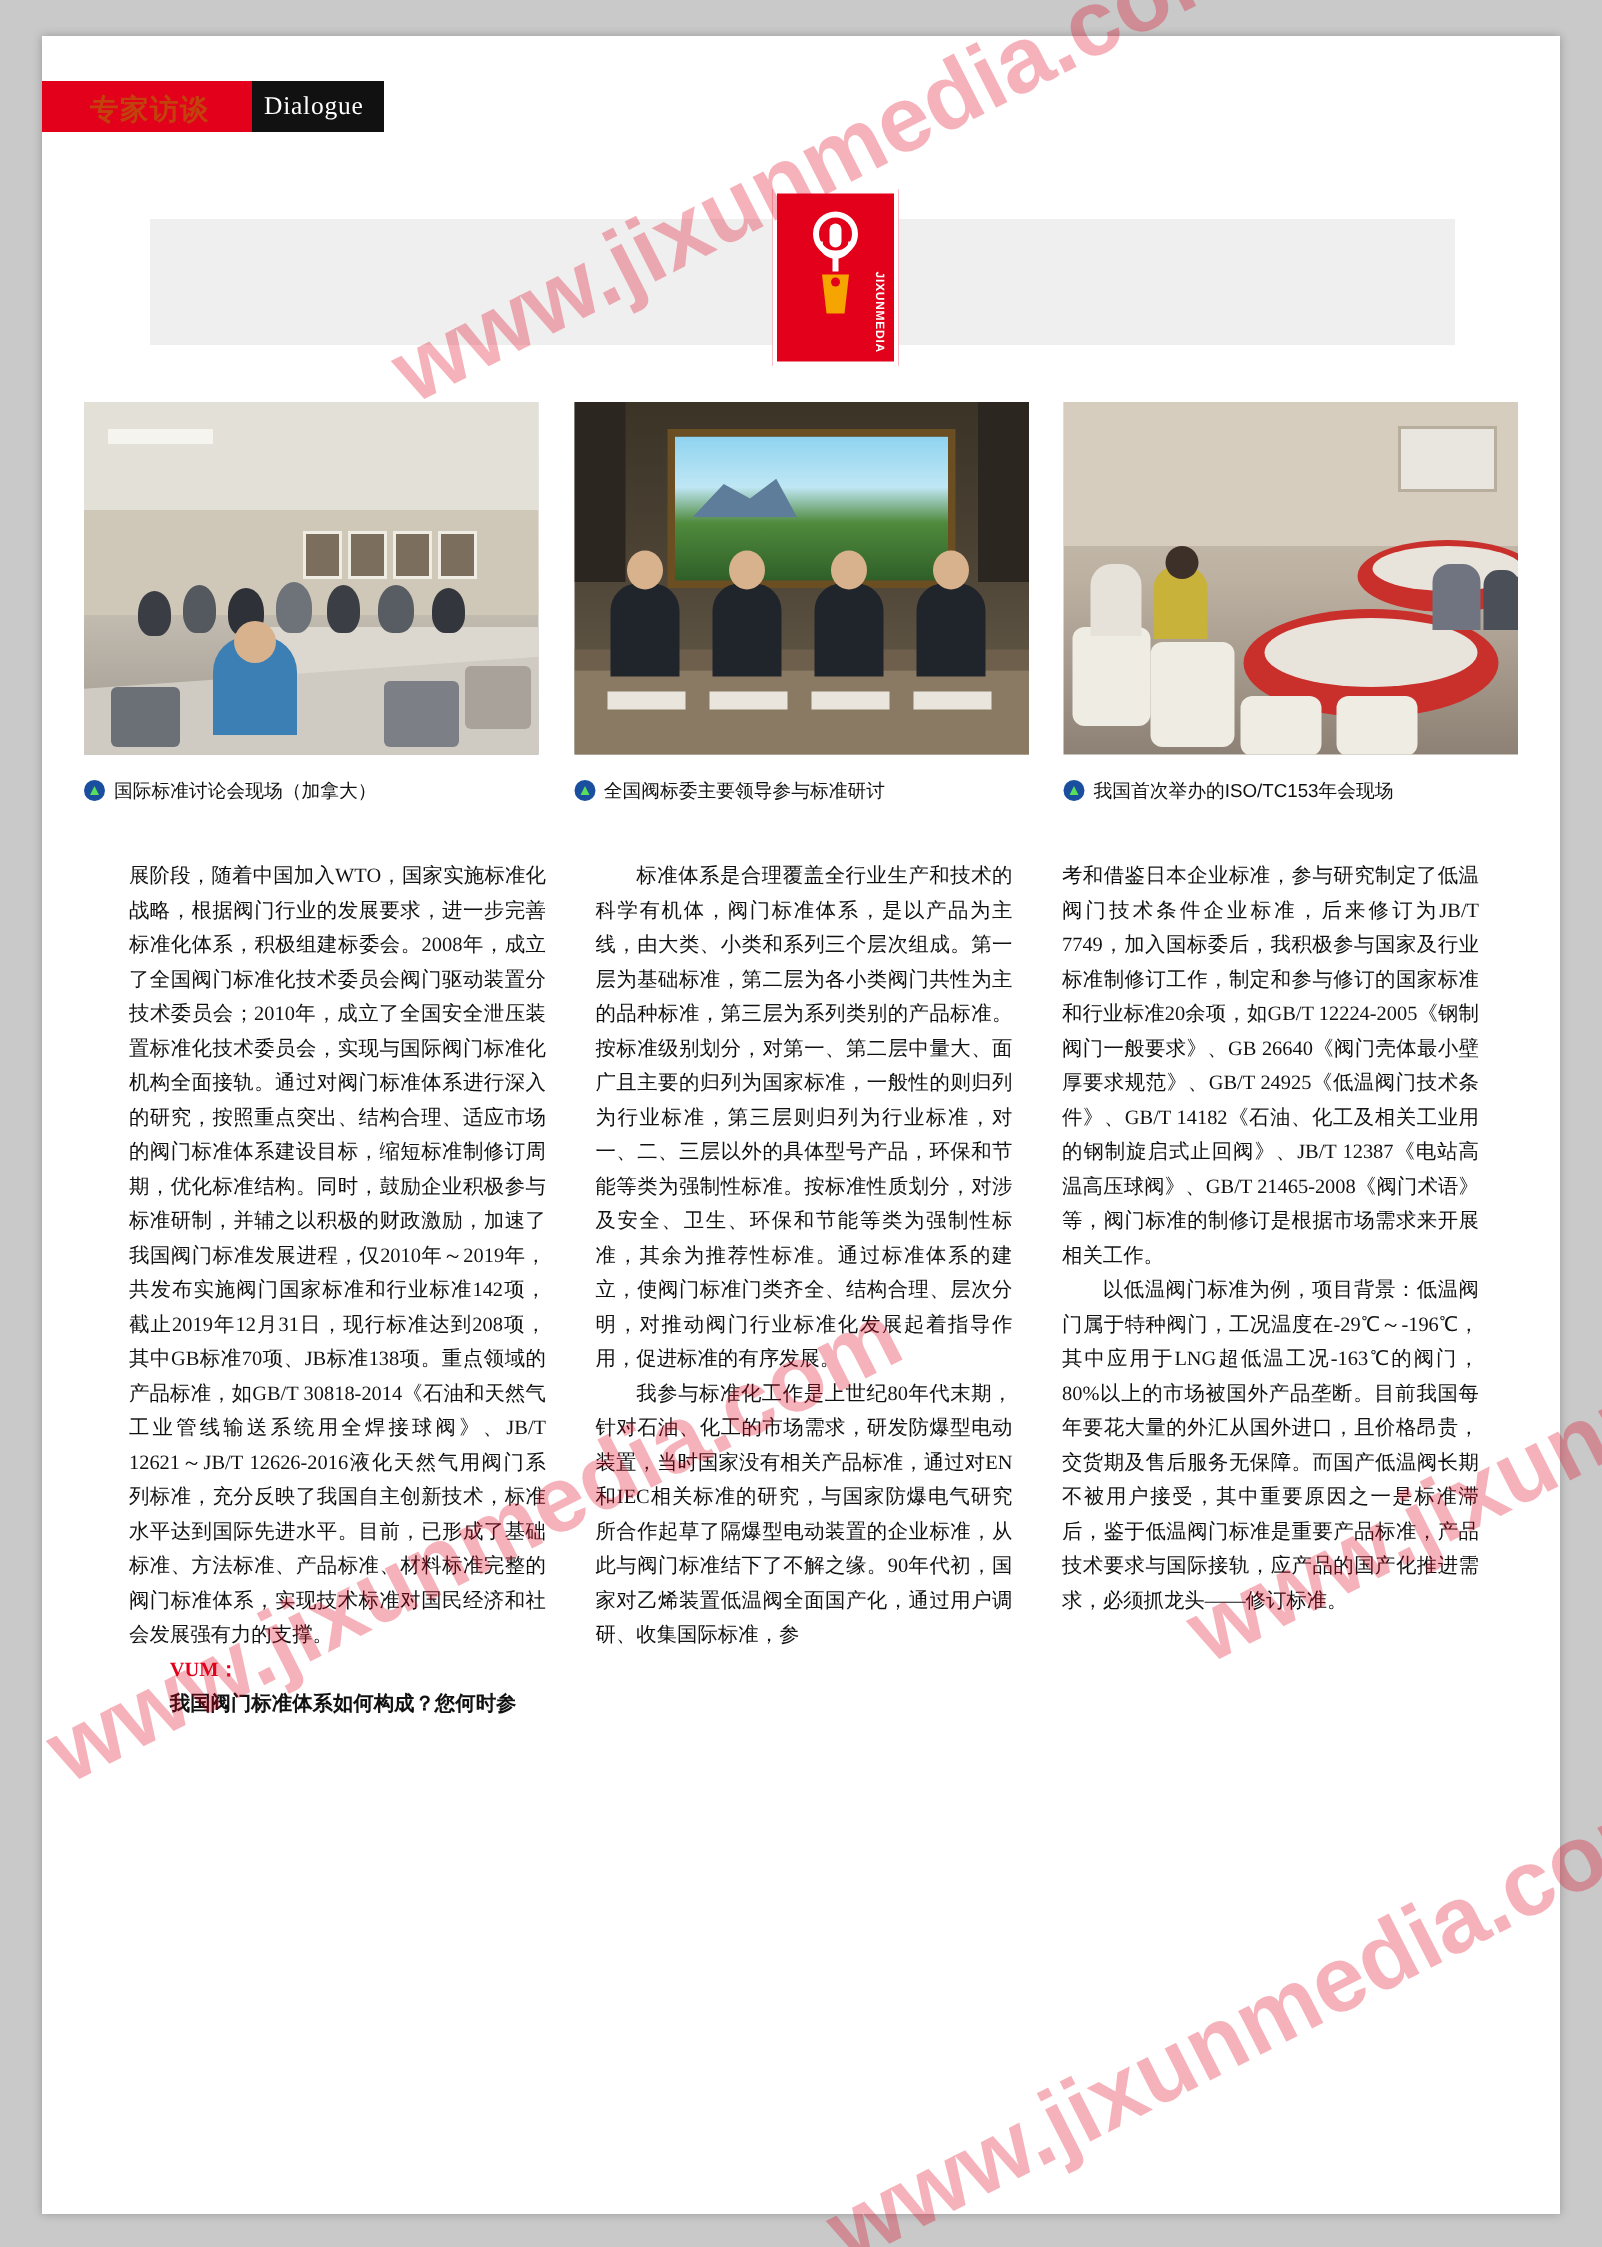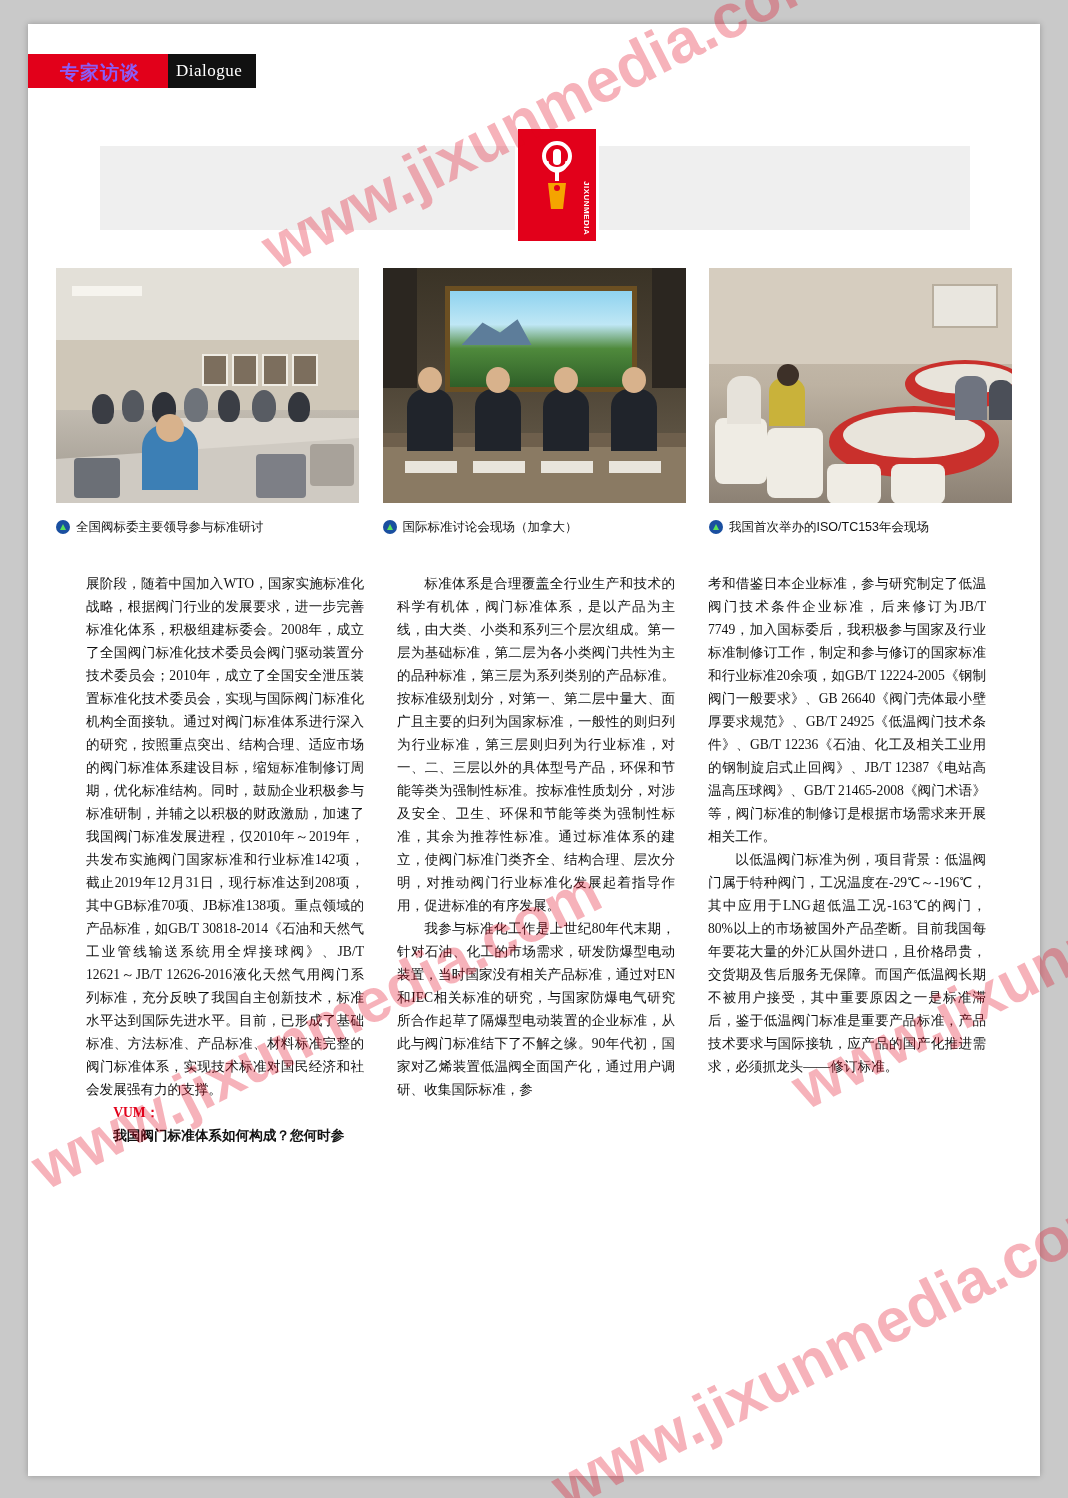--- a/index.html
+++ b/index.html
@@ -38,21 +38,21 @@
     left: 0;
     top: 0;
     width: 228px;
     height: 34px;
     background: #e2001a;
   }
   .header-cn {
     position: absolute;
     left: 32px;
     top: 6px;
-    color: #8b5cf6;
+    color: #c2410c;
     font-size: 19px;
     font-weight: bold;
     letter-spacing: 1px;
     font-family: Liberation Sans, sans-serif;
   }
   .header-black {
     position: absolute;
     left: 140px;
     top: 0;
     width: 88px;
@@ -340,25 +340,25 @@
       <div style="position:absolute;left:68px;top:96px;width:22px;height:22px;background:#3d3028;border-radius:50%;"></div>
       <div style="position:absolute;left:18px;top:108px;width:34px;height:48px;background:#e6e2da;border-radius:14px 14px 0 0;"></div>
       <div style="position:absolute;left:246px;top:108px;width:32px;height:44px;background:#6f7480;border-radius:12px 12px 0 0;"></div>
       <div style="position:absolute;left:280px;top:112px;width:24px;height:40px;background:#4b4f58;border-radius:10px 10px 0 0;"></div>
     </div>
   </div>
 
   <div class="captions">
     <div class="caption">
       <span class="cap-tri"></span>
-      <span>全国阀标委主要领导参与标准研讨</span>
+      <span>国际标准讨论会现场（加拿大）</span>
     </div>
     <div class="caption">
       <span class="cap-tri"></span>
-      <span>国际标准讨论会现场（加拿大）</span>
+      <span>全国阀标委主要领导参与标准研讨</span>
     </div>
     <div class="caption">
       <span class="cap-tri"></span>
       <span>我国首次举办的ISO/TC153年会现场</span>
     </div>
   </div>
 
   <div class="columns">
 
     <div class="col">
@@ -366,21 +366,21 @@
       <p class="vum">VUM：</p>
       <p class="vum-q">我国阀门标准体系如何构成？您何时参</p>
     </div>
 
     <div class="col">
       <p>标准体系是合理覆盖全行业生产和技术的科学有机体，阀门标准体系，是以产品为主线，由大类、小类和系列三个层次组成。第一层为基础标准，第二层为各小类阀门共性为主的品种标准，第三层为系列类别的产品标准。按标准级别划分，对第一、第二层中量大、面广且主要的归列为国家标准，一般性的则归列为行业标准，第三层则归列为行业标准，对一、二、三层以外的具体型号产品，环保和节能等类为强制性标准。按标准性质划分，对涉及安全、卫生、环保和节能等类为强制性标准，其余为推荐性标准。通过标准体系的建立，使阀门标准门类齐全、结构合理、层次分明，对推动阀门行业标准化发展起着指导作用，促进标准的有序发展。</p>
       <p>我参与标准化工作是上世纪80年代末期，针对石油、化工的市场需求，研发防爆型电动装置，当时国家没有相关产品标准，通过对EN和IEC相关标准的研究，与国家防爆电气研究所合作起草了隔爆型电动装置的企业标准，从此与阀门标准结下了不解之缘。90年代初，国家对乙烯装置低温阀全面国产化，通过用户调研、收集国际标准，参</p>
     </div>
 
     <div class="col">
-      <p class="noindent">考和借鉴日本企业标准，参与研究制定了低温阀门技术条件企业标准，后来修订为JB/T 7749，加入国标委后，我积极参与国家及行业标准制修订工作，制定和参与修订的国家标准和行业标准20余项，如GB/T 12224-2005《钢制阀门一般要求》、GB 26640《阀门壳体最小壁厚要求规范》、GB/T 24925《低温阀门技术条件》、GB/T 12236《石油、化工及相关工业用的钢制旋启式止回阀》、JB/T 12387《电站高温高压球阀》、GB/T 21465-2008《阀门术语》等，阀门标准的制修订是根据市场需求来开展相关工作。</p>
+      <p class="noindent">考和借鉴日本企业标准，参与研究制定了低温阀门技术条件企业标准，后来修订为JB/T 7749，加入国标委后，我积极参与国家及行业标准制修订工作，制定和参与修订的国家标准和行业标准20余项，如GB/T 12224-2005《钢制阀门一般要求》、GB 26640《阀门壳体最小壁厚要求规范》、GB/T 24925《低温阀门技术条件》、GB/T 14182《石油、化工及相关工业用的钢制旋启式止回阀》、JB/T 12387《电站高温高压球阀》、GB/T 21465-2008《阀门术语》等，阀门标准的制修订是根据市场需求来开展相关工作。</p>
       <p>以低温阀门标准为例，项目背景：低温阀门属于特种阀门，工况温度在-29℃～-196℃，其中应用于LNG超低温工况-163℃的阀门，80%以上的市场被国外产品垄断。目前我国每年要花大量的外汇从国外进口，且价格昂贵，交货期及售后服务无保障。而国产低温阀长期不被用户接受，其中重要原因之一是标准滞后，鉴于低温阀门标准是重要产品标准，产品技术要求与国际接轨，应产品的国产化推进需求，必须抓龙头——修订标准。</p>
     </div>
   </div>
 
 </div>
 
 <div class="wm wm1">www.jixunmedia.com</div>
 <div class="wm wm2">www.jixunmedia.com</div>
 <div class="wm wm3">www.jixunmedia.com</div>
 <div class="wm wm4">www.jixunmedia.com</div>

